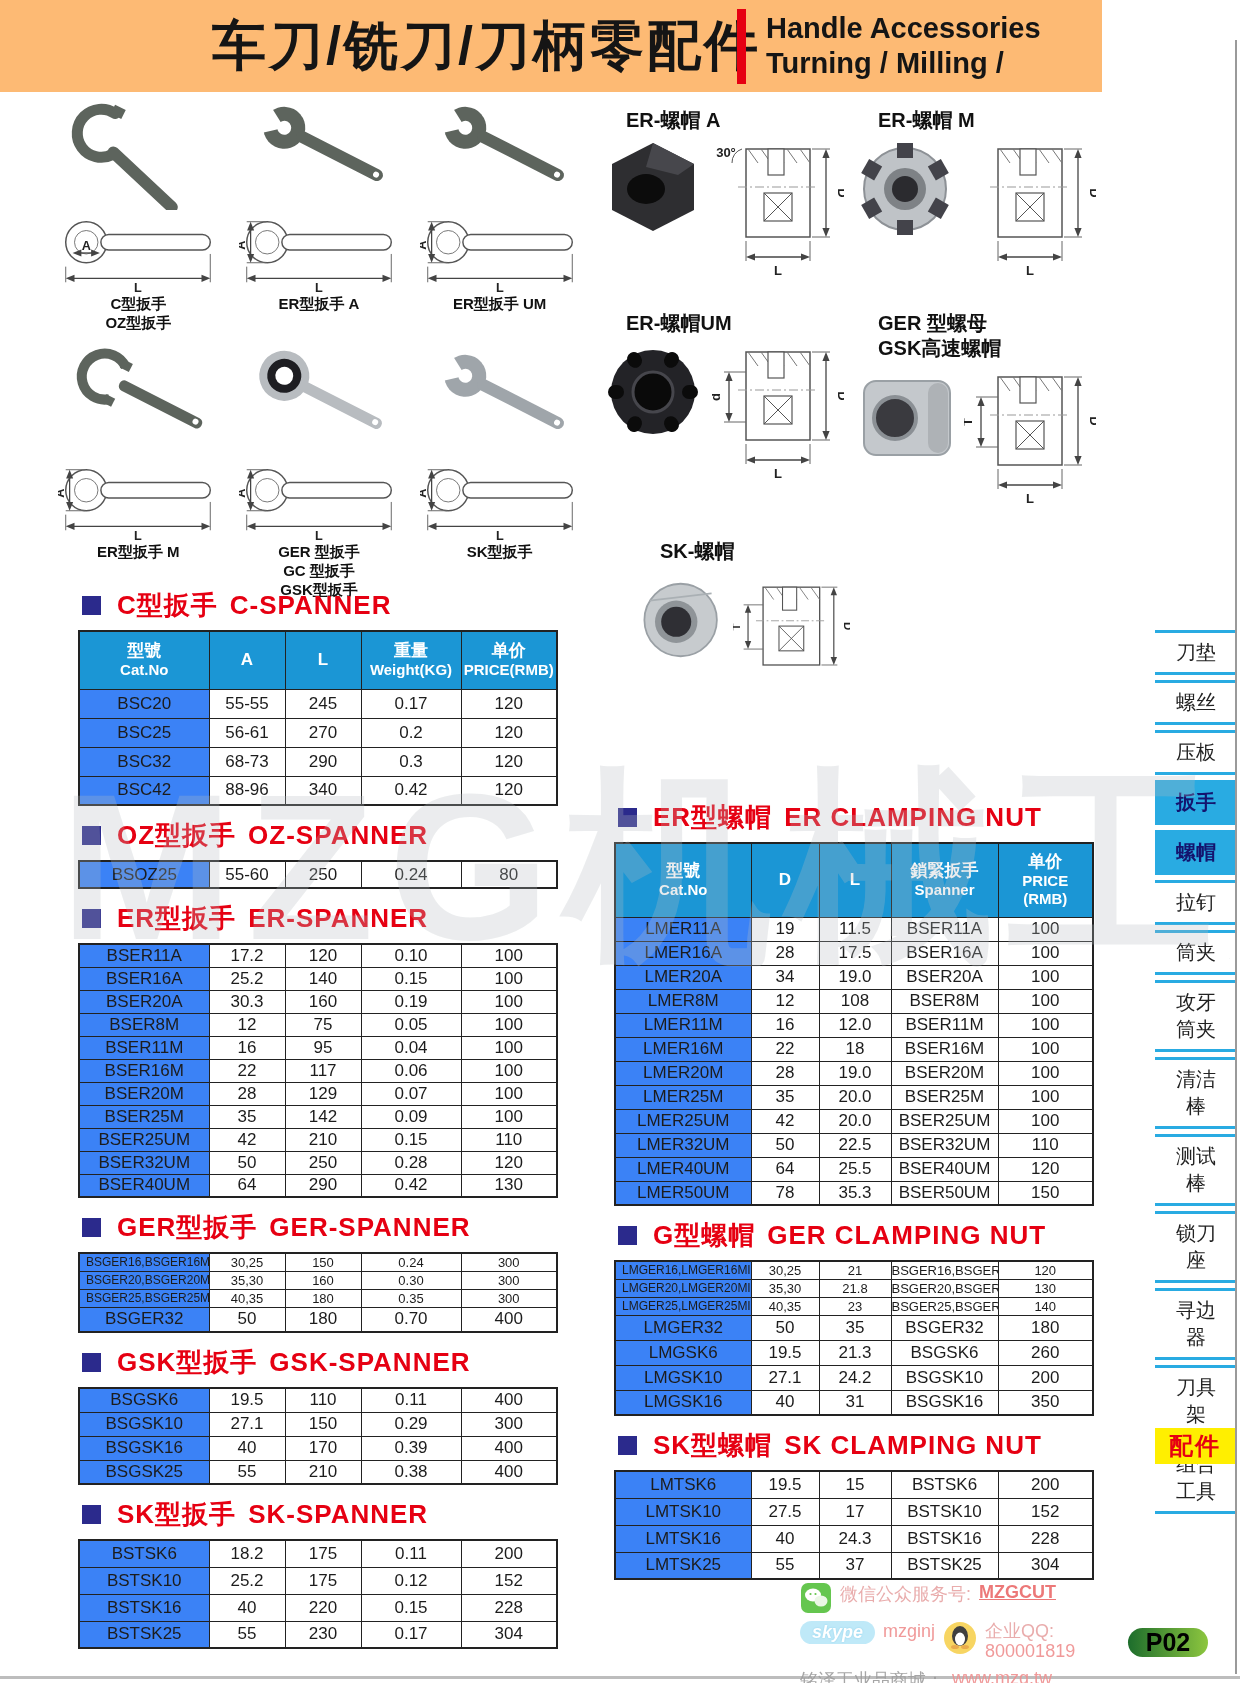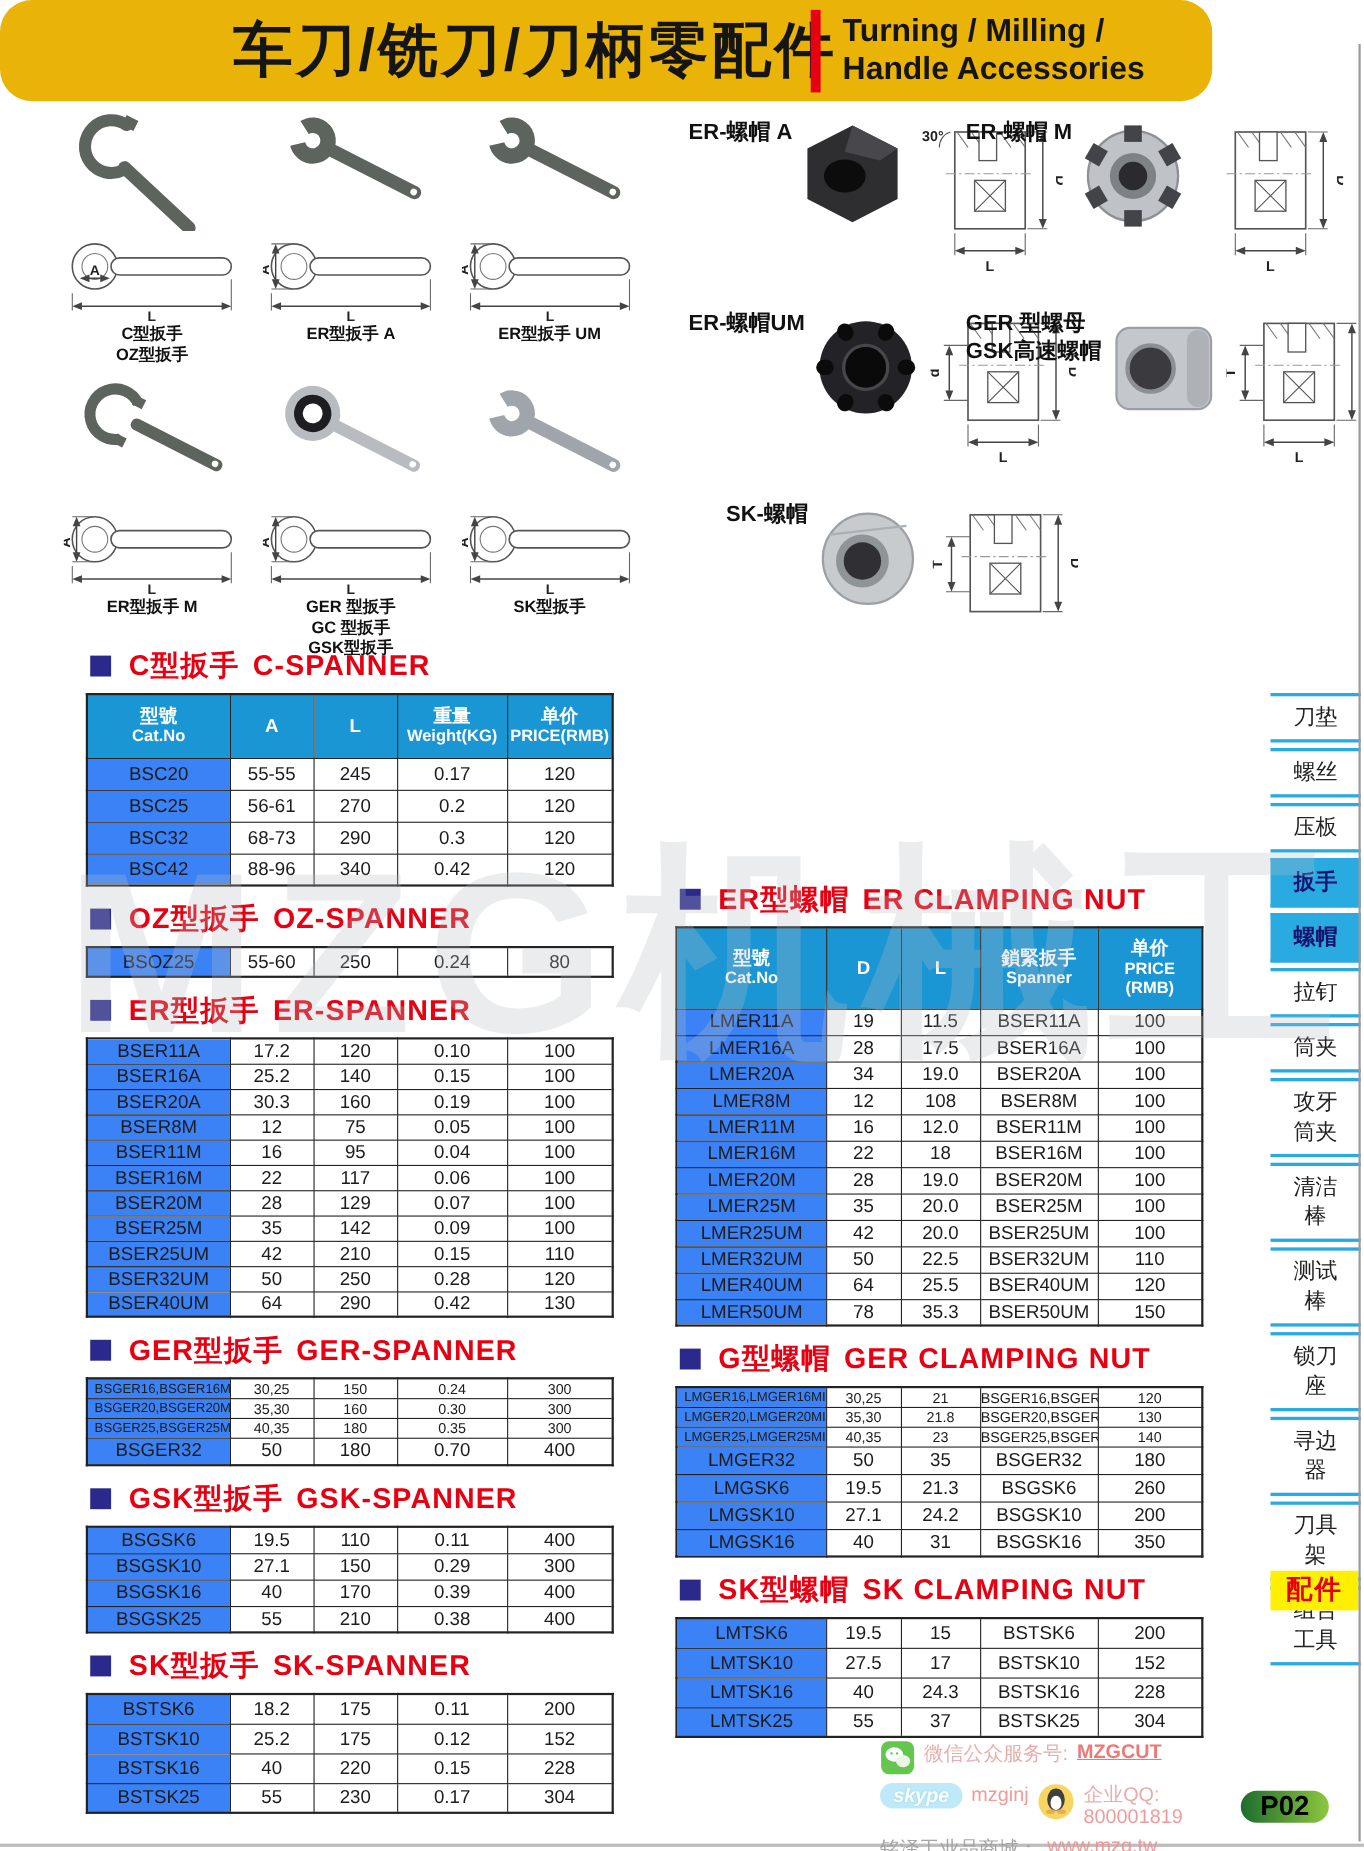--- a/index.html
+++ b/index.html
@@ -1,31 +1,31 @@
 <!DOCTYPE html>
 <html><head>
 <meta charset="utf-8">
 <style>
   html,body{margin:0;padding:0;background:#e8e8e8;font-family:"Liberation Sans","DejaVu Sans",sans-serif;}
   .page{position:relative;width:1240px;height:1683px;background:#ffffff;margin:0 auto;overflow:hidden;}
 
   
-  .hdr{position:absolute;left:0;top:0;width:1102px;height:92px;background:#eab308;border-radius:29px;}
+  .hdr{position:absolute;left:0;top:0;width:1102px;height:92px;background:#fdba74;}
   .hdr-cn{position:absolute;left:212px;top:10px;font-size:54px;font-weight:bold;color:#151515;letter-spacing:3px;white-space:nowrap;}
   .hdr-bar{position:absolute;left:737px;top:9px;width:9px;height:75px;background:#e60012;}
   .hdr-en{position:absolute;left:766px;top:11px;font-size:29px;font-weight:bold;color:#151515;line-height:35px;white-space:nowrap;}
 
   
   .gal-left{position:absolute;left:52px;top:98px;width:534px;display:grid;grid-template-columns:repeat(3,1fr);column-gap:8px;row-gap:14px;}
   .sp-item{display:flex;flex-direction:column;align-items:center;}
   .sp-photo{width:150px;height:112px;}
   .sp-draw{width:160px;height:84px;}
   .sp-labels{text-align:center;font-size:15px;font-weight:bold;color:#111;line-height:19px;}
   .gal-right{position:absolute;left:598px;top:108px;width:548px;display:grid;grid-template-columns:252px 292px;row-gap:26px;}
-  .nut-item{display:flex;flex-direction:row;}
+  .nut-item{display:flex;flex-direction:column;}
   .nut-label{font-size:20px;font-weight:bold;color:#111;line-height:25px;margin-bottom:4px;padding-left:28px;white-space:nowrap;}
   .nut-row{display:flex;align-items:flex-start;gap:4px;}
   .nut-photo{width:110px;height:104px;}
   .nut-draw{width:132px;height:148px;}
   .nut-sk{grid-column:1;margin-left:34px;}
 
   
   .sec-title{display:flex;align-items:center;gap:16px;margin:12px 0 7px 4px;}
   .sec-bullet{width:19px;height:19px;background:#2b2a8c;flex:none;}
   .sec-text{color:#e60012;font-weight:bold;font-size:26px;letter-spacing:1px;white-space:nowrap;}
@@ -69,22 +69,22 @@
 </style>
 </head>
 <body>
 
 <div class="page">
 
   <div class="hdr">
     <div class="hdr-cn">车刀/铣刀/刀柄零配件</div>
     <div class="hdr-bar"></div>
     <div class="hdr-en">
+      <div>Handle Accessories</div>
       <div>Turning / Milling /</div>
-      <div>Handle Accessories</div>
     </div>
   </div>
 
   <div id="spanner-gallery" class="gal-left">
       <div class="sp-item">
         <svg class="sp-photo" viewBox="0 0 150 112">
           <g transform="rotate(27 75 52) translate(4 14)">
             <path d="M34 16 A24 24 0 1 0 50 54" fill="none" stroke="#5d645d" stroke-width="11" stroke-linecap="round"></path>
             <rect x="30" y="8" width="12" height="10" fill="#5d645d"></rect>
             <rect x="46" y="44" width="92" height="12" rx="6" fill="#5d645d" transform="rotate(16 46 44)"></rect>

